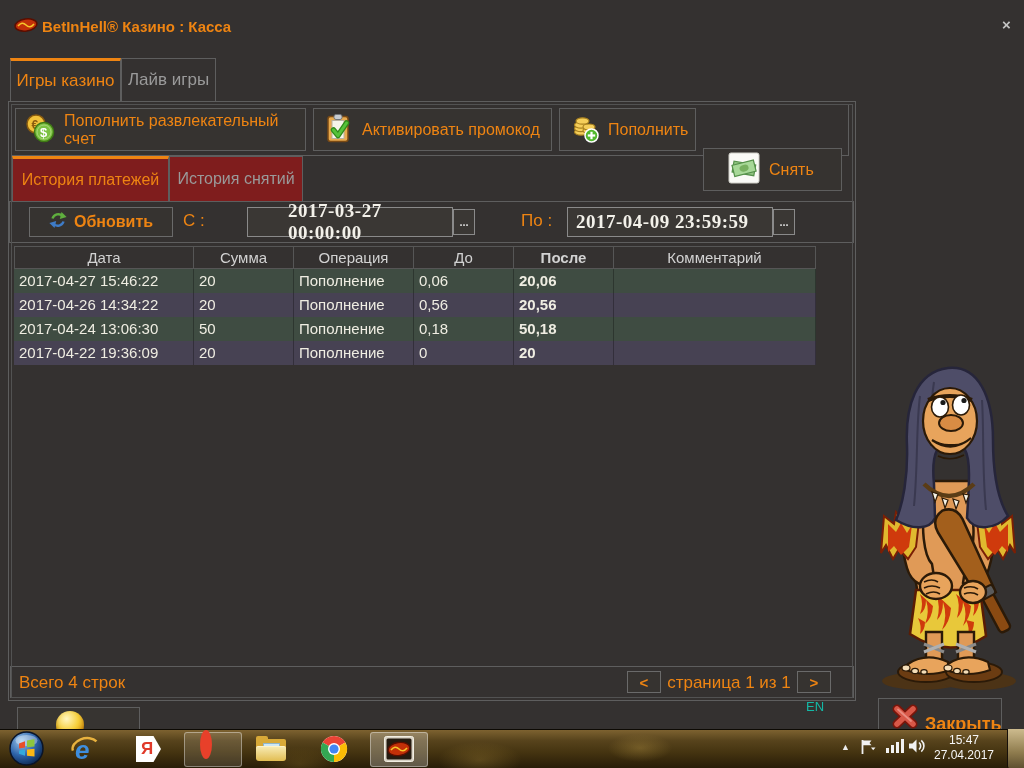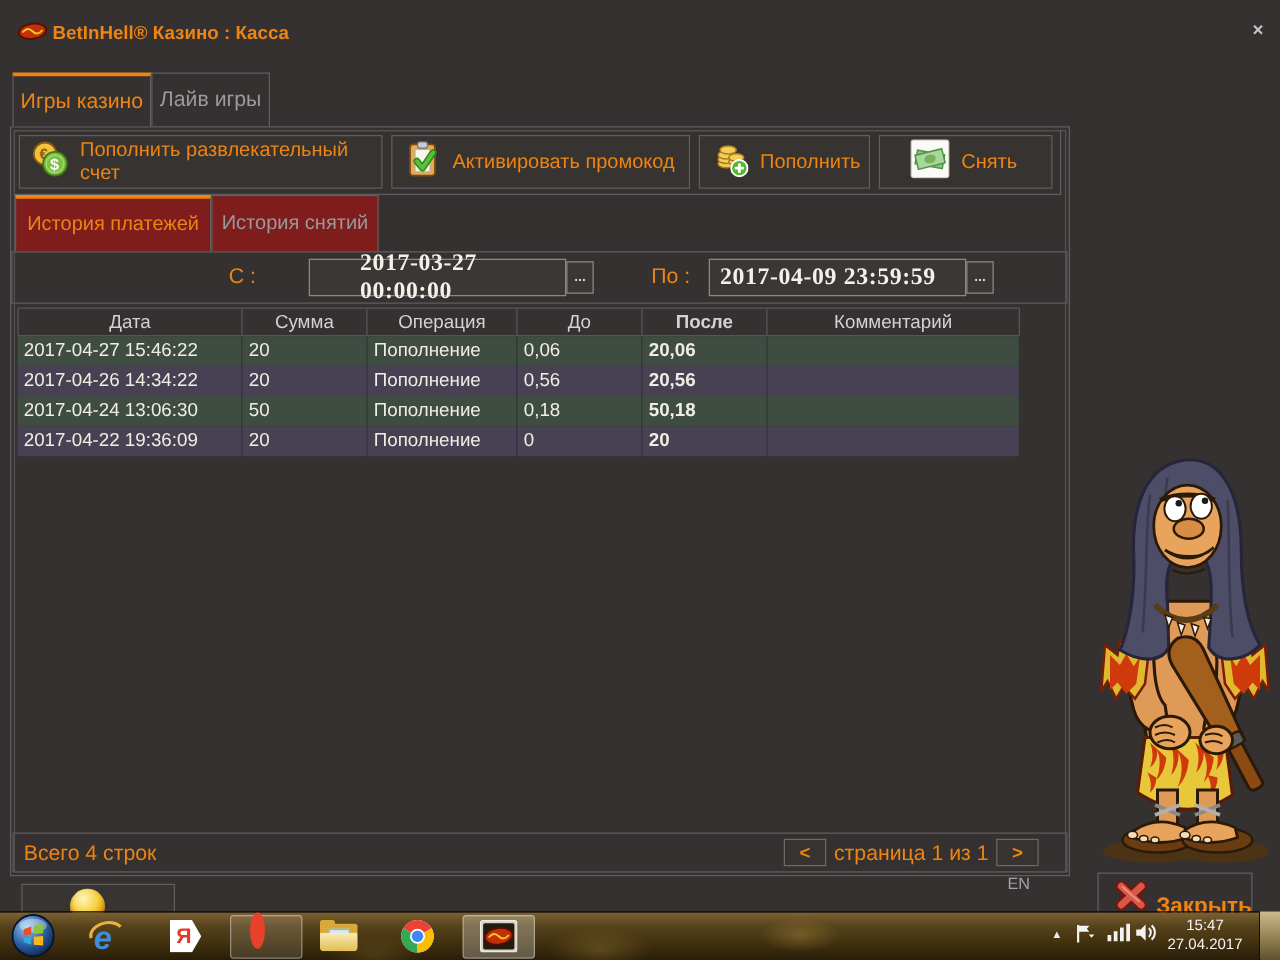--- a/index.html
+++ b/index.html
@@ -78,21 +78,21 @@
   .tb-box.bright{background:rgba(255,255,255,.26);}
   .tb-icon{position:absolute;top:5px;}
   .ya-badge{width:25px;height:26px;background:#ffffff;clip-path:polygon(0 0,70% 0,100% 50%,70% 100%,0 100%);
             display:flex;align-items:center;color:#e03a2a;font-weight:bold;font-size:17px;padding-left:5px;box-sizing:border-box;}
   .opera-ring{width:26px;height:26px;border-radius:50%;border:6px solid #e8402a;box-sizing:border-box;}
   .folder{position:relative;width:30px;height:24px;}
   .folder .back{position:absolute;left:0;top:2px;width:30px;height:20px;background:#d8a938;border-radius:2px;}
   .folder .tabp{position:absolute;left:0;top:-1px;width:12px;height:6px;background:#d8a938;border-radius:2px 2px 0 0;}
   .folder .win{position:absolute;left:7px;top:6px;width:15px;height:9px;background:#cfe8f5;border:1px solid #8fb6cc;}
   .folder .front{position:absolute;left:0;top:9px;width:30px;height:14px;background:linear-gradient(#f7e9b0,#e2bd52);border-radius:2px 2px 3px 3px;border-top:1px solid #fff3c8;}
-  .tray-lang{position:absolute;left:806px;top:699px;color:#a3a3a3;font-size:13px;z-index:11;}
+  .tray-lang{position:absolute;left:806px;top:699px;color:#14b8a6;font-size:13px;z-index:11;}
   .tray-arrow{position:absolute;left:841px;top:742px;color:#ececec;font-size:9px;z-index:11;}
   .tray-bars{position:absolute;left:886px;top:739px;display:flex;align-items:flex-end;gap:2px;z-index:11;}
   .tray-bars i{display:block;width:3px;background:#f2f2f2;}
   .clock{position:absolute;left:928px;top:733px;width:72px;color:#f6f6f6;font-size:12px;text-align:center;line-height:15px;z-index:11;}
   .showdesk{position:absolute;left:1007px;top:729px;width:17px;height:39px;z-index:11;border-left:1px solid #17100a;
             background:linear-gradient(180deg,#cdbb8e,#8f7c4e 60%,#5f5030);border-radius:0 0 0 2px;}
   svg text{font-family:"Liberation Sans",sans-serif;}
 </style>
 </head>
 <body>
@@ -153,21 +153,21 @@
               <ellipse cx="20" cy="17.5" rx="6" ry="3"></ellipse>
                 <ellipse cx="20" cy="14" rx="6" ry="3"></ellipse>
             </g>
             <circle cx="22.5" cy="22.5" r="6.5" fill="#52b82e" stroke="#ffffff" stroke-width="1.5"></circle>
             <rect x="21.4" y="18.8" width="2.2" height="7.4" fill="#ffffff"></rect>
             <rect x="18.8" y="21.4" width="7.4" height="2.2" fill="#ffffff"></rect>
           </svg>
         </span>
         <span>Пополнить</span>
       </div>
-      <div class="tbtn" style="left:691px;width:139px;padding-left:24px;">
+      <div class="tbtn" style="left:691px;width:139px;padding-left:24px;margin-top:40px;">
         <span>
           <svg width="32" height="32" viewBox="0 0 32 32">
             <rect x="1" y="1" width="30" height="30" rx="2" fill="#fafaf6" stroke="#d0d0c8"></rect>
             <g transform="rotate(10 16 16)">
                 <rect x="5" y="11" width="22" height="11" fill="#90c480" stroke="#55904a" stroke-width="1.2"></rect>
               </g>
             <g transform="rotate(-14 16 16)">
               <rect x="5" y="10.5" width="22" height="11.5" fill="#a8d898" stroke="#55904a" stroke-width="1.2"></rect>
               <ellipse cx="16" cy="16.2" rx="4.6" ry="3.4" fill="#78b060"></ellipse>
             </g>
@@ -178,20 +178,31 @@
     </div>
 
     <div id="subtab-pay" class="subtab active">
       <span>История платежей</span>
     </div>
     <div id="subtab-wd" class="subtab">
       <span>История снятий</span>
     </div>
 
     <div class="filterbar">
+      <div class="refresh-btn">
+        <span>
+          <svg width="18" height="18" viewBox="0 0 18 18">
+            <path d="M3.5 7.5 A6 6 0 0 1 13.5 5" stroke="#5fae3e" stroke-width="2.4" fill="none"></path>
+            <polygon points="12.5,1 17.6,6 10.8,8" fill="#5fae3e"></polygon>
+            <path d="M14.5 10.5 A6 6 0 0 1 4.5 13" stroke="#3e7cc8" stroke-width="2.4" fill="none"></path>
+            <polygon points="5.5,17 0.4,12 7.2,10" fill="#3e7cc8"></polygon>
+          </svg>
+        </span>
+        <span>Обновить</span>
+      </div>
       <div class="flabel" style="left:173px;">С :</div>
       <div class="field" style="left:237px;padding-left:40px;">
         <span>2017-03-27 00:00:00</span>
       </div>
       <div class="dots-btn" style="left:443px;">
         <span>...</span>
       </div>
       <div class="flabel" style="left:511px;">По :</div>
       <div class="field" style="left:557px;">
         <span>2017-04-09 23:59:59</span>

